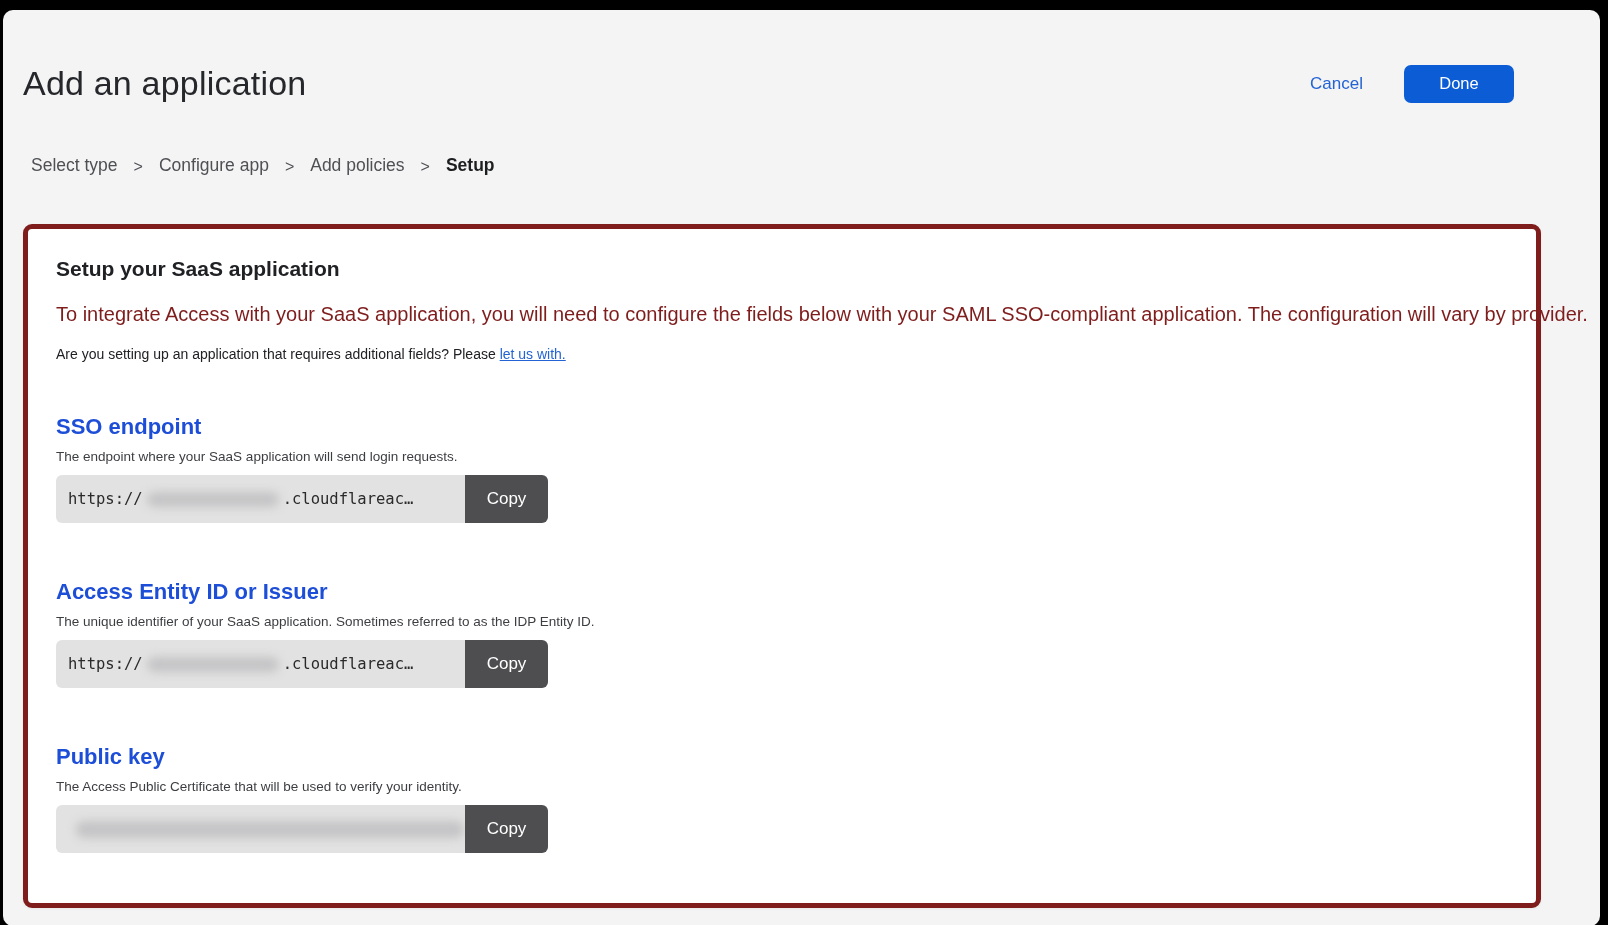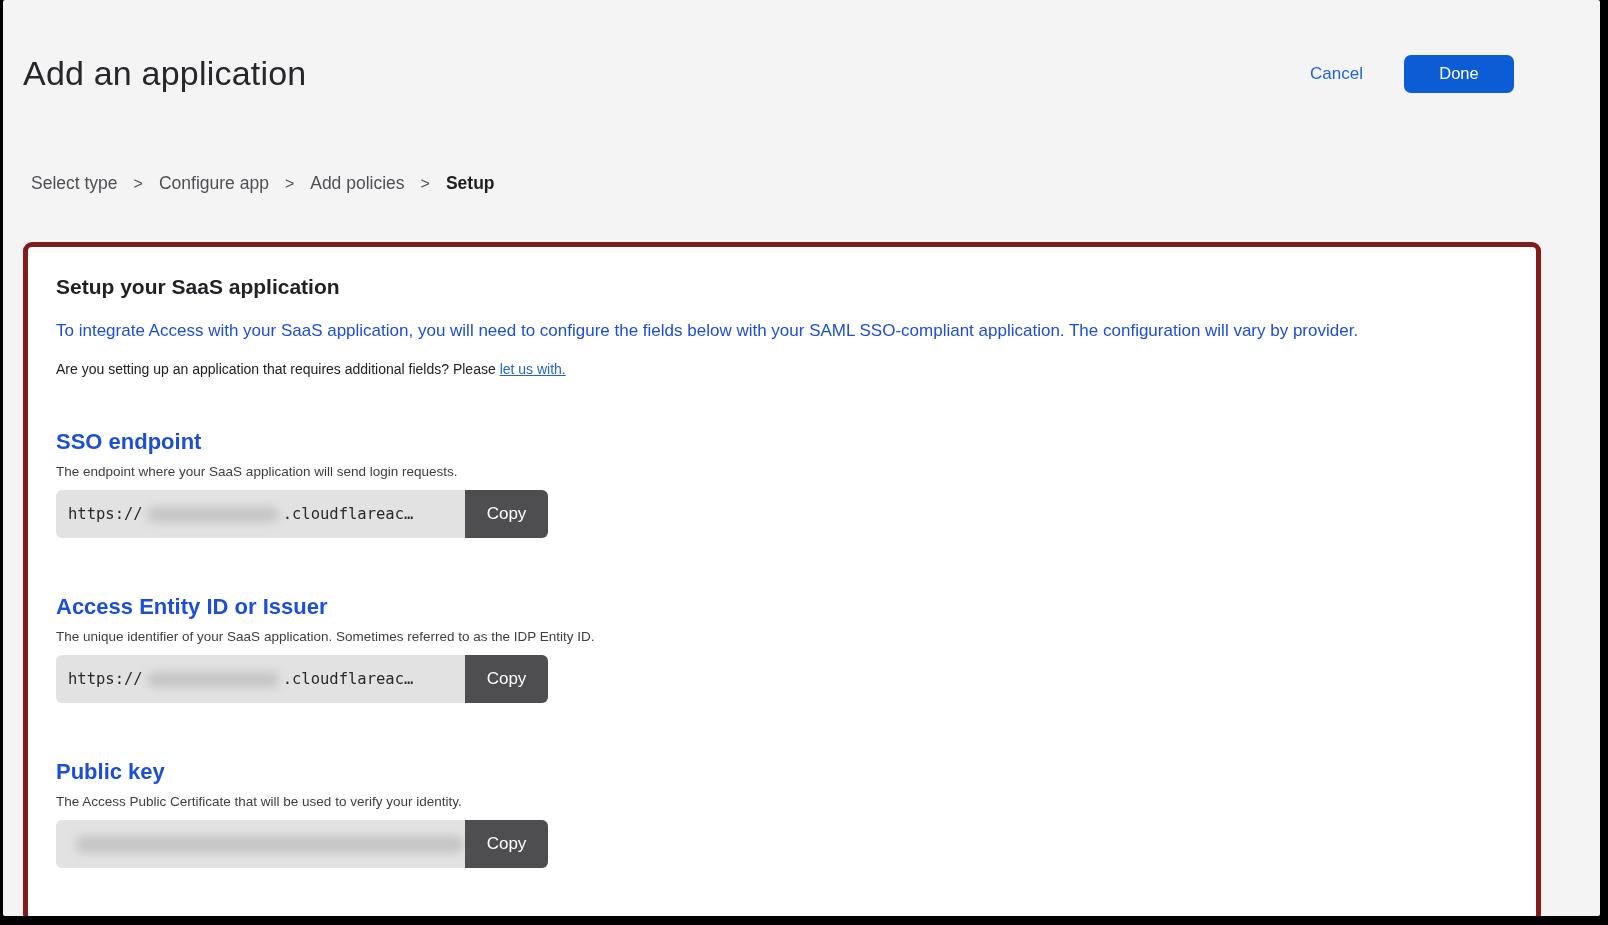--- a/index.html
+++ b/index.html
@@ -6,24 +6,24 @@
   * { box-sizing: border-box; margin: 0; padding: 0; }
   html, body { width: 1608px; height: 925px; }
   body {
     background: #000;
     font-family: "Liberation Sans", "DejaVu Sans", sans-serif;
     position: relative;
     overflow: hidden;
   }
   .screen {
     position: absolute;
-    left: 3px; top: 0;
+    left: 3px; top: 10px;
     width: 1597px; height: 916px;
     background: #f4f4f5;
-    border-radius: 2px;
+    border-radius: 10px;
     overflow: hidden;
   }
 
   
   .page-header {
     display: flex;
     align-items: center;
     padding: 54px 86px 0 20px;
   }
   .page-title {
@@ -49,25 +49,25 @@
     border: none;
     border-radius: 7px;
     width: 110px;
     height: 38px;
     cursor: pointer;
     font-family: inherit;
   }
 
   
   .steps {
-    margin: 80px 0 0 28px;
+    margin: 52px 0 0 28px;
     font-size: 17.5px;
     color: #4f5054;
     display: flex;
-    align-items: center;
+    align-items: flex-end;
   }
   .step { cursor: pointer; }
   .step.active { color: #1d1e20; font-weight: 700; cursor: default; }
   .step-sep { margin: 0 16px; color: #4f5054; font-size: 16px; }
 
   
   .card {
     margin: 48px 0 0 20px;
     width: 1518px;
     min-height: 652px;
@@ -77,22 +77,22 @@
     box-shadow: 0 1px 3px rgba(0,0,0,0.05);
     padding: 28px 28px 50px 28px;
   }
   .card-title {
     font-size: 21px;
     font-weight: 700;
     color: #202125;
     margin-bottom: 22px;
   }
   .card-intro {
-    font-size: 17px;
-    color: #1d4ed8;
+    font-size: 20px;
+    color: #7f1d1d;
     margin-bottom: 20px;
     white-space: nowrap;
   }
   .card-note {
     font-size: 14px;
     color: #202125;
     margin-bottom: 52px;
   }
   .note-link {
     color: #2363d4;

